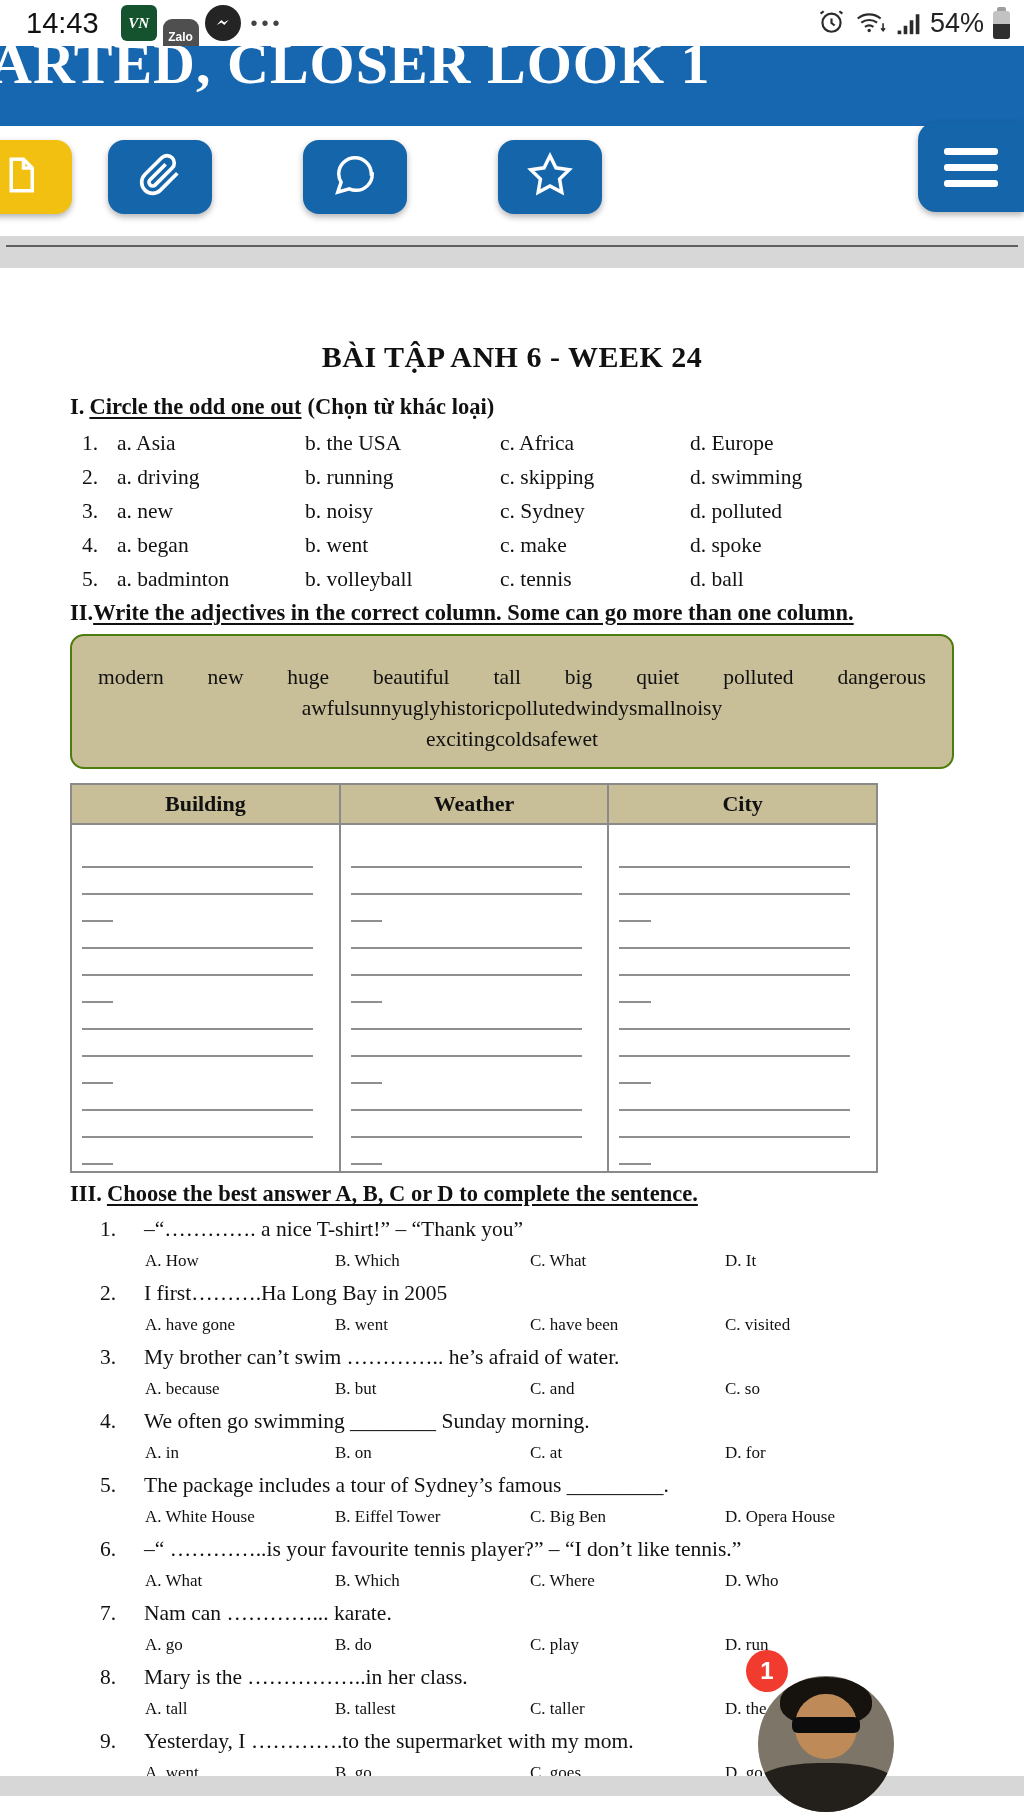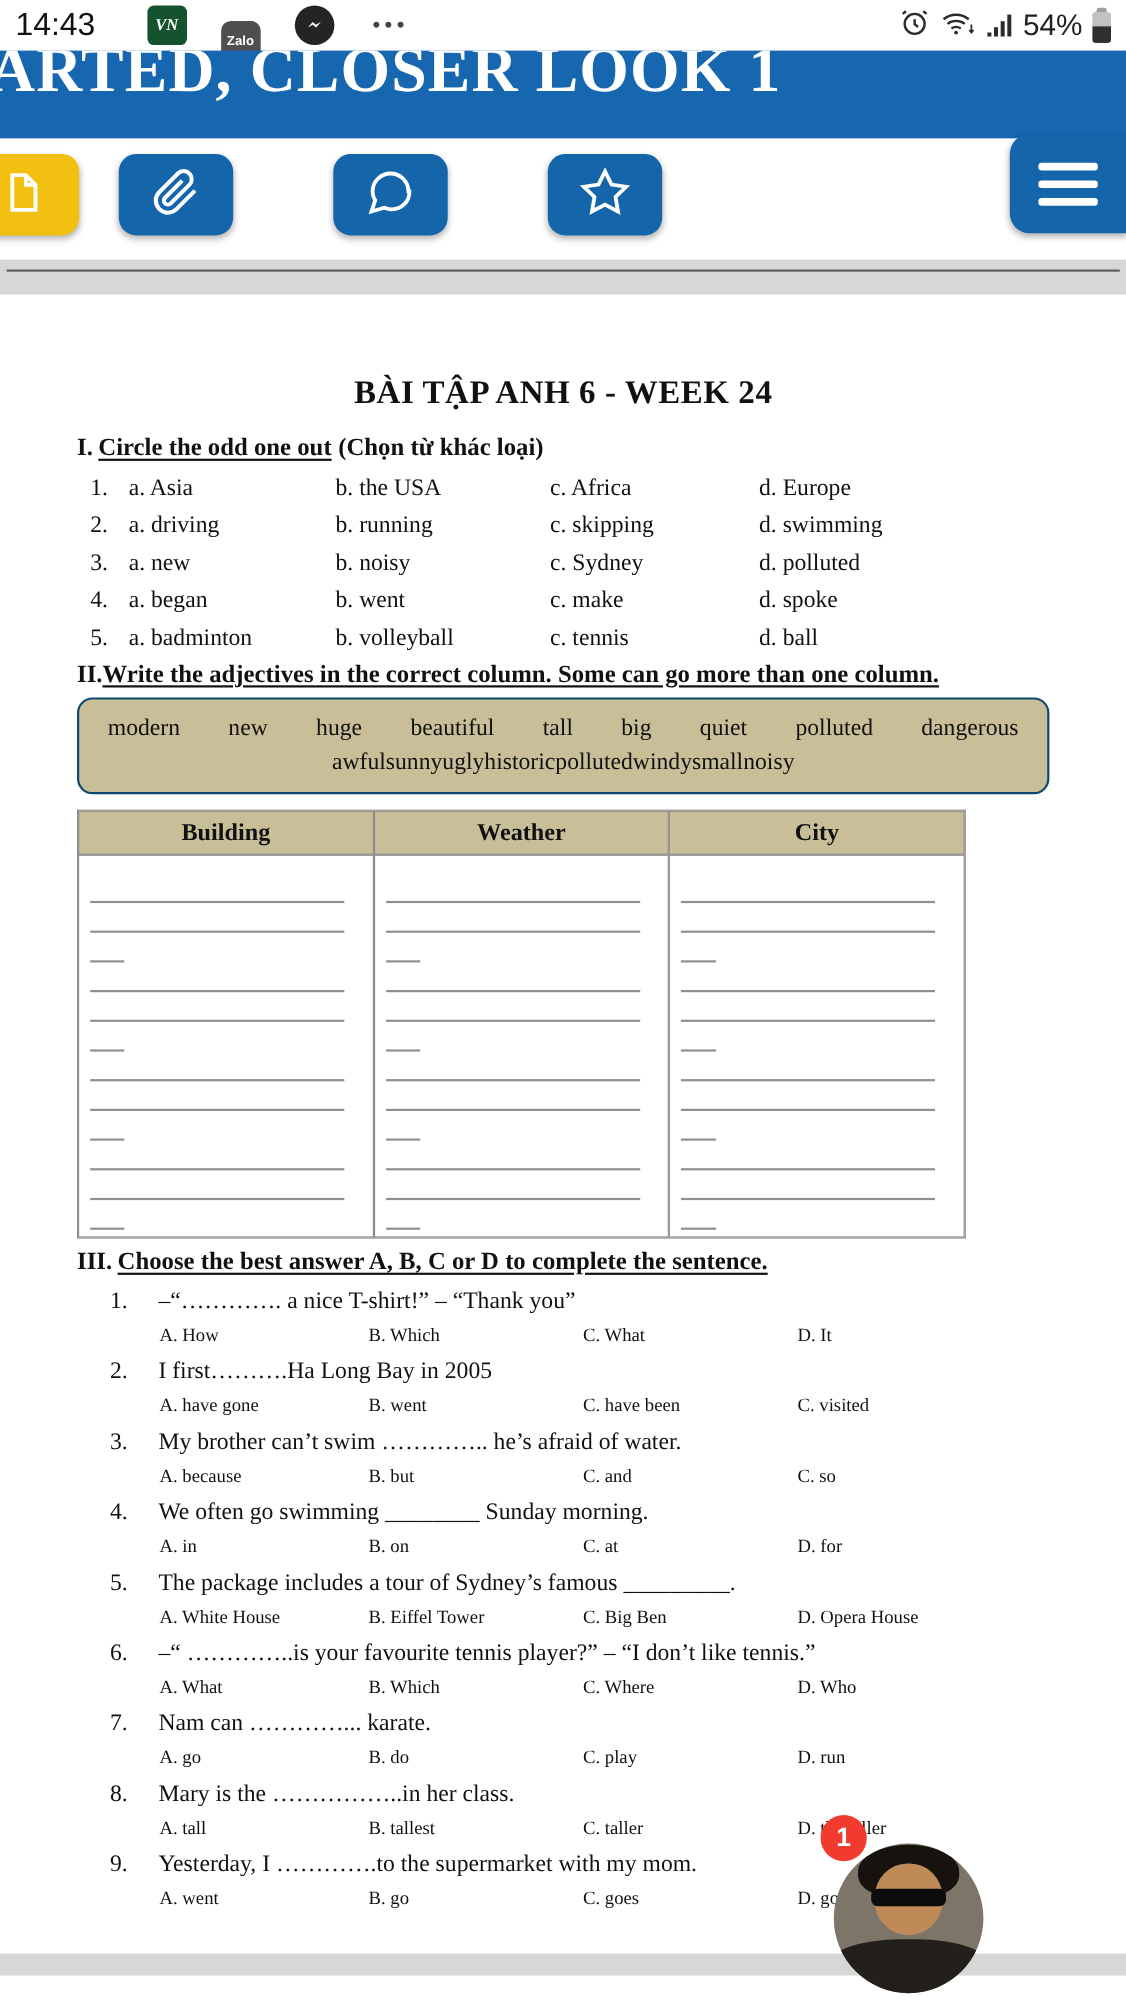--- a/index.html
+++ b/index.html
@@ -1,21 +1,21 @@
 <!DOCTYPE html>
 <html><head>
 <meta charset="utf-8">
 <style>
   html,body{margin:0;padding:0;}
   body{width:1024px;height:1820px;position:relative;background:#fff;overflow:hidden;
        font-family:"Liberation Serif",serif;color:#111;}
 
   
-  .status-bar{position:absolute;top:0;left:0;right:0;height:46px;background:#fff;
-    display:flex;align-items:center;padding:0 14px;gap:31px;box-sizing:border-box;
+  .status-bar{position:absolute;top:0;left:12px;right:0;height:46px;background:#fff;
+    display:flex;align-items:center;padding:0 14px;gap:6px;box-sizing:border-box;
     font-family:"Liberation Sans",sans-serif;}
   .time{font-size:29px;color:#111;margin-right:16px;}
   .badge-vn{width:36px;height:36px;border-radius:6px;background:#14532d;color:#fff;
     display:flex;align-items:center;justify-content:center;font:italic 700 15px "Liberation Serif",serif;text-align:right;}
   .badge-zalo{width:36px;height:36px;border-radius:9px;background:#4f4f4f;color:#fff;
     display:flex;align-items:center;justify-content:center;font:700 12px "Liberation Sans",sans-serif;margin-top:27px;}
   .badge-msg{width:36px;height:36px;border-radius:50%;background:#242424;
     display:flex;align-items:center;justify-content:center;}
   .dots{font-size:20px;color:#444;letter-spacing:4px;margin-left:4px;}
   .right-cluster{margin-left:auto;display:flex;align-items:center;gap:9px;}
@@ -49,22 +49,22 @@
   .page{position:absolute;top:268px;left:0;width:1024px;height:1508px;background:#fff;
     padding:72px 70px 0;box-sizing:border-box;overflow:hidden;}
   .doc-title{font-size:30px;font-weight:700;text-align:center;margin:0 0 20px;letter-spacing:.5px;}
   .sec-head{font-size:22.5px;font-weight:700;margin:4px 0 6px;}
   .sec-head .num{margin-right:5px;}
   .sec-head .u{text-decoration:underline;text-underline-offset:3px;margin-right:6px;}
 
   .odd-row{display:grid;grid-template-columns:35px 188px 195px 190px auto;
     padding-left:12px;font-size:21.5px;height:34px;align-items:center;}
 
-  .word-box{margin:8px 0 14px;background:#c8be97;border:2px solid #0c4a6e;border-radius:14px;
-    padding:10px 26px 12px;font-size:21.5px;}
+  .word-box{margin:8px 0 14px;background:#c8be97;border:2px solid #4d7c0f;border-radius:14px;
+    padding:26px 26px 12px;font-size:21.5px;}
   .word-line{display:flex;justify-content:center;line-height:31px;}
   .word-line.first{justify-content:space-between;gap:0;}
 
   .tbl{display:grid;grid-template-columns:1fr 1fr 1fr;width:806px;border:1px solid #8a8a8a;}
   .tbl-h{background:#c8be97;border:1px solid #8a8a8a;text-align:center;font-weight:700;
     font-size:22px;padding:6px 0;}
   .tbl-c{border:1px solid #8a8a8a;height:348px;padding:16px 16px 0 10px;box-sizing:border-box;overflow:hidden;}
   .blank{border-bottom:2px solid #8f8f8f;height:25px;}
   .blank.long{width:96%;} .blank.short{width:13%;}
 
@@ -242,20 +242,26 @@
       <div class="word-line">
         <span>awful</span>
         <span>sunny</span>
         <span>ugly</span>
         <span>historic</span>
         <span>polluted</span>
         <span>windy</span>
         <span>small</span>
         <span>noisy</span>
       </div>
+      <div class="word-line">
+        <span>exciting</span>
+        <span>cold</span>
+        <span>safe</span>
+        <span>wet</span>
+      </div>
     </div>
 
   <div class="tbl">
     <div class="tbl-h">Building</div>
     <div class="tbl-h">Weather</div>
     <div class="tbl-h">City</div>
     <div class="tbl-c">
         <div class="blank long"></div>
         <div class="blank long"></div>
         <div class="blank short"></div>

